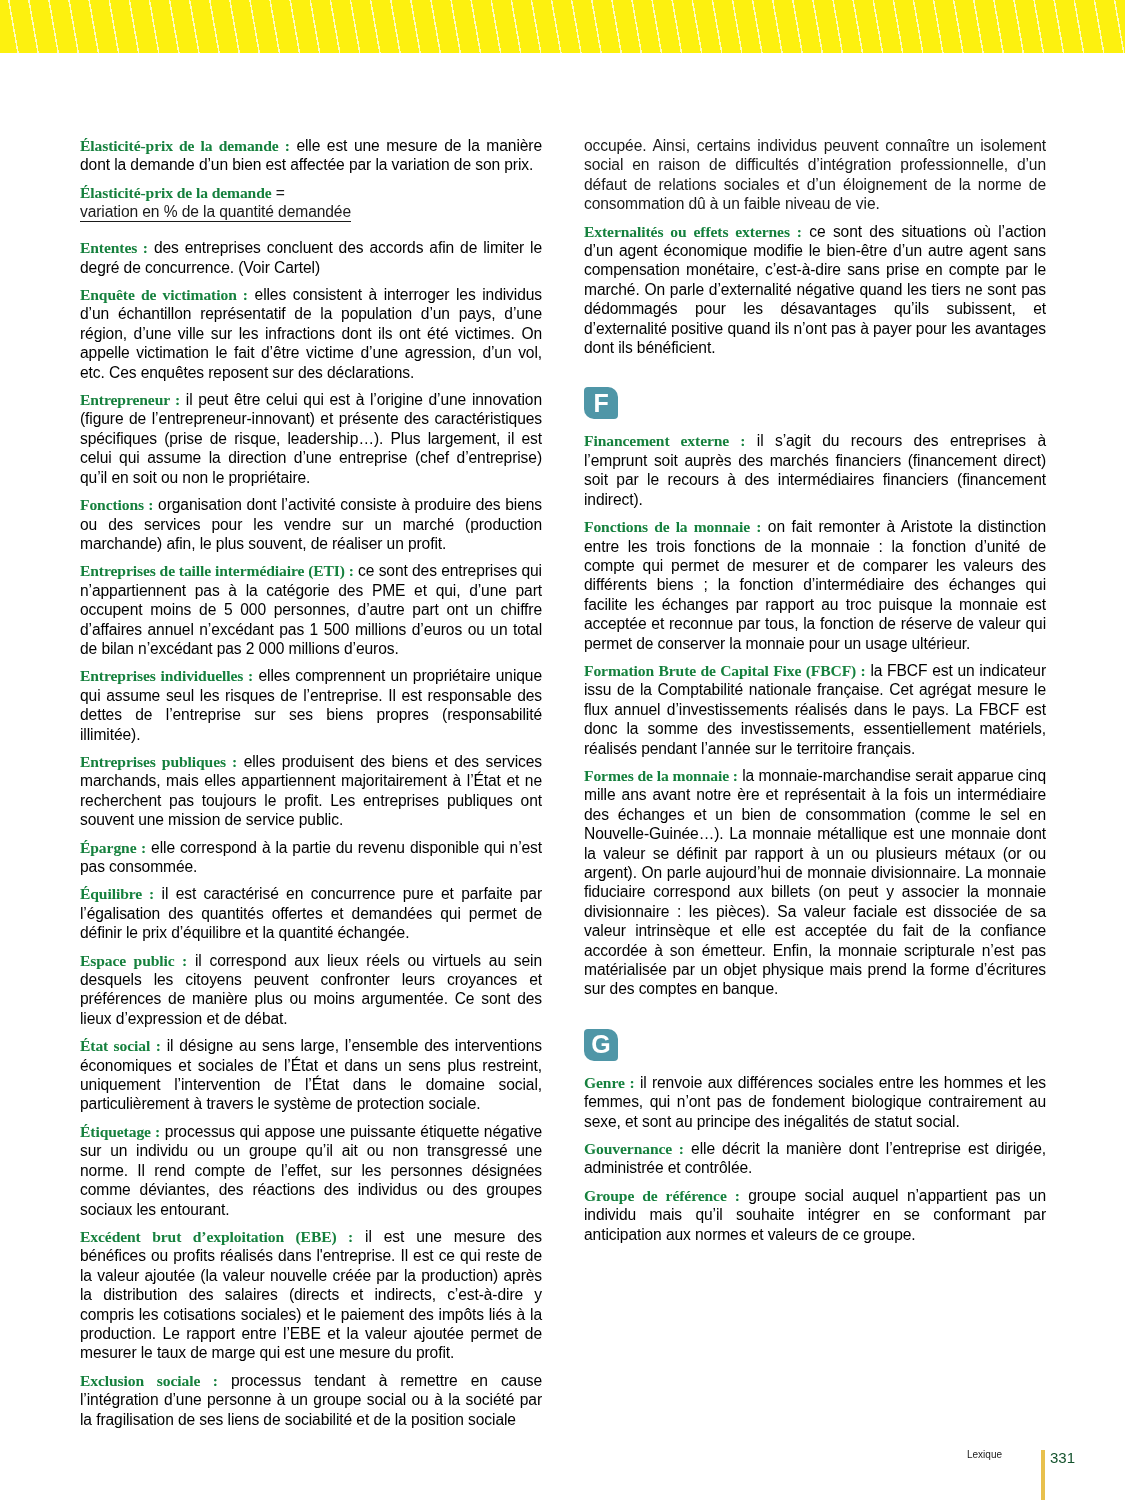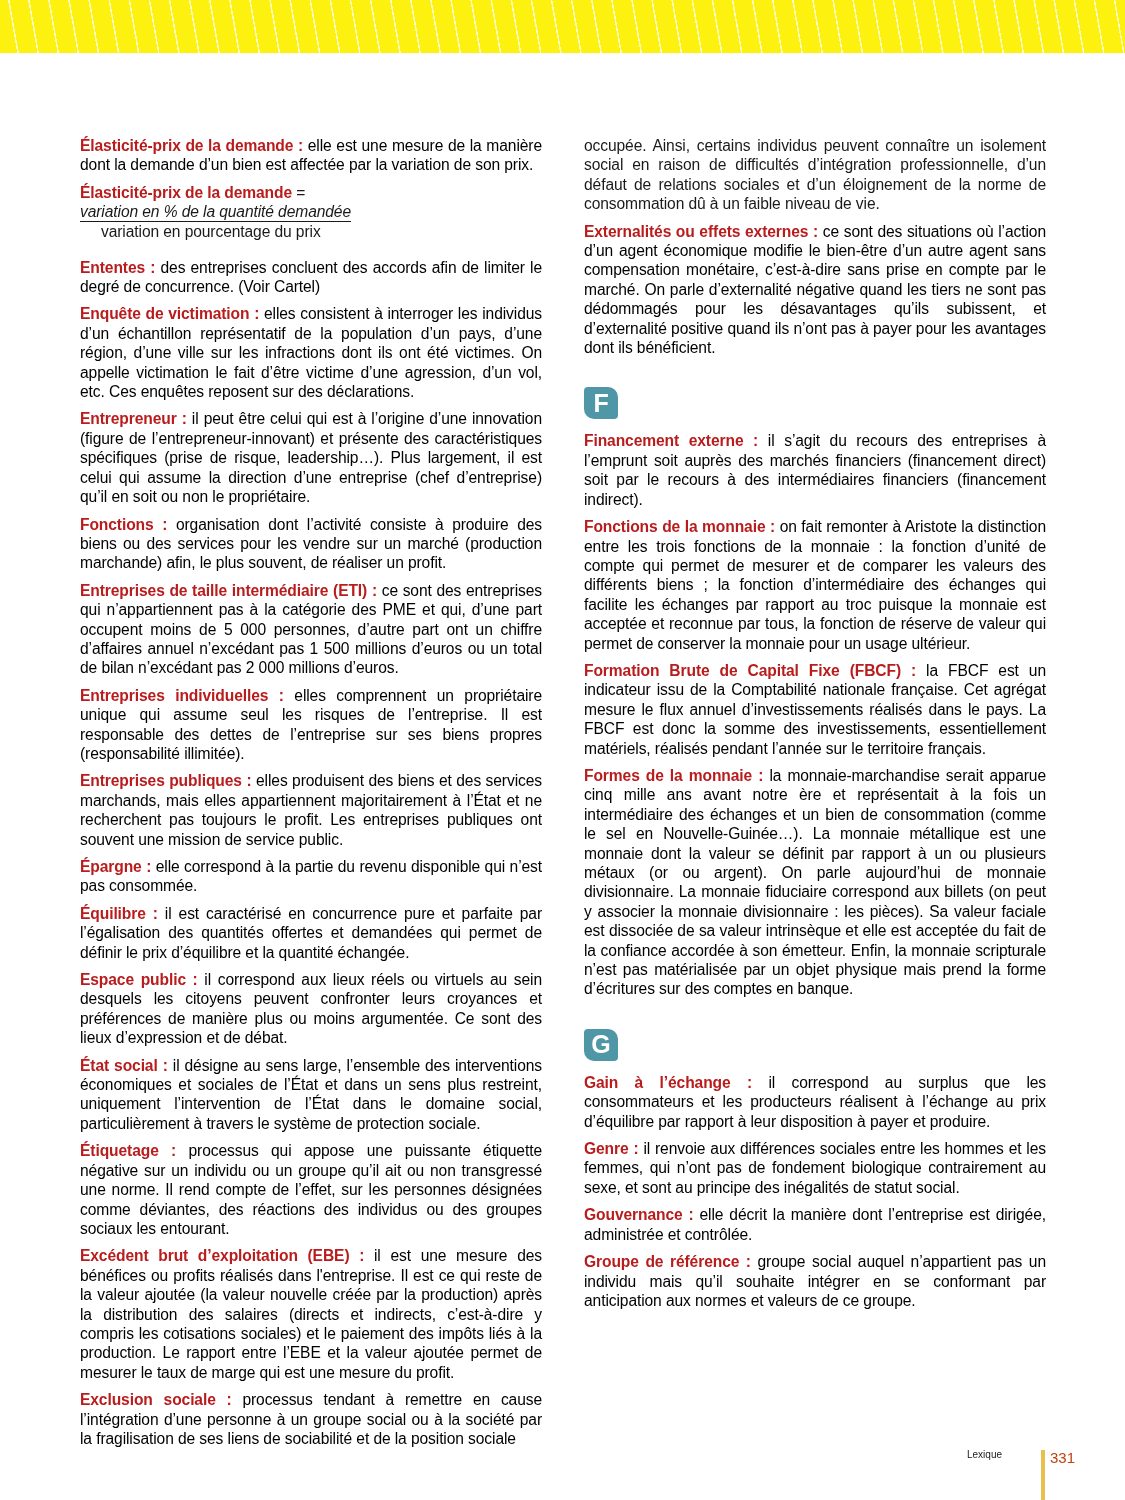--- a/index.html
+++ b/index.html
@@ -12,53 +12,52 @@
       background-color: #fdf10f;
       background-image: repeating-linear-gradient(80deg, transparent 0px, transparent 17px, rgba(255,255,255,0.75) 17px, rgba(255,255,255,0.75) 18.5px, transparent 18.5px, transparent 19.8px);
     }
     .col {
       position: absolute; top: 136px; font-size: 15.6px; line-height: 19.4px;
       text-align: justify; letter-spacing: -0.1px;
     }
     .col-left { left: 80px; width: 462px; }
     .col-right { left: 584px; width: 462px; }
     .entry { margin: 0 0 8px 0; }
-    .term { color: #b91c1c; font-weight: bold; }
+    .term { color: #15803d; font-weight: bold; font-family: Liberation Serif, serif; }
     .def { color: #000000; }
     .formula { margin: 0 0 16px 0; }
-    .formula .num { display: inline-block; border-bottom: 1.3px solid #1a1a1a; line-height: 18px; font-style: italic; }
+    .formula .num { display: inline-block; border-bottom: 1.3px solid #1a1a1a; line-height: 18px; }
     .formula .den { display: block; padding-left: 21px; }
     .letter-badge {
       display: flex; align-items: center; justify-content: center;
       width: 34px; height: 32px; border-radius: 4px 10px 4px 10px;
       background: #4f96a7; color: #ffffff; font-weight: bold; font-size: 25px;
       margin: 0 0 12px 0;
     }
     .section-gap { height: 22px; }
     .footer-label {
       position: absolute; left: 967px; top: 1449px; font-size: 10px; color: #1a1a1a;
     }
     .footer-bar {
       position: absolute; left: 1041px; top: 1450px; width: 4px; height: 50px; background: #e8c04d;
     }
     .footer-page {
-      position: absolute; left: 1050px; top: 1449px; font-size: 15px; color: #c2410c;
+      position: absolute; left: 1050px; top: 1449px; font-size: 15px; color: #14532d;
     }
   </style>
 </head>
 <body>
 
 <div class="top-band"></div>
 
 <div class="col col-left">
   <p class="entry"><span class="term">Élasticité-prix de la demande :</span><span class="def"> elle est une mesure de la manière dont la demande d’un bien est affectée par la variation de son prix.</span></p>
   <div class="formula">
     <span class="term">Élasticité-prix de la demande</span><span> =</span><br>
     <span class="num">variation en % de la quantité demandée</span>
-    <span class="den">variation en pourcentage du prix</span>
   </div>
   <p class="entry"><span class="term">Ententes :</span><span class="def"> des entreprises concluent des accords afin de limiter le degré de concurrence. (Voir Cartel)</span></p>
   <p class="entry"><span class="term">Enquête de victimation :</span><span class="def"> elles consistent à interroger les individus d’un échantillon représentatif de la population d’un pays, d’une région, d’une ville sur les infractions dont ils ont été victimes. On appelle victimation le fait d’être victime d’une agression, d’un vol, etc. Ces enquêtes reposent sur des déclarations.</span></p>
   <p class="entry"><span class="term">Entrepreneur :</span><span class="def"> il peut être celui qui est à l’origine d’une innovation (figure de l’entrepreneur-innovant) et présente des caractéristiques spécifiques (prise de risque, leadership…). Plus largement, il est celui qui assume la direction d’une entreprise (chef d’entreprise) qu’il en soit ou non le propriétaire.</span></p>
   <p class="entry"><span class="term">Fonctions :</span><span class="def"> organisation dont l’activité consiste à produire des biens ou des services pour les vendre sur un marché (production marchande) afin, le plus souvent, de réaliser un profit.</span></p>
   <p class="entry"><span class="term">Entreprises de taille intermédiaire (ETI) :</span><span class="def"> ce sont des entreprises qui n’appartiennent pas à la catégorie des PME et qui, d’une part occupent moins de 5 000 personnes, d’autre part ont un chiffre d’affaires annuel n’excédant pas 1 500 millions d’euros ou un total de bilan n’excédant pas 2 000 millions d’euros.</span></p>
   <p class="entry"><span class="term">Entreprises individuelles :</span><span class="def"> elles comprennent un propriétaire unique qui assume seul les risques de l’entreprise. Il est responsable des dettes de l’entreprise sur ses biens propres (responsabilité illimitée).</span></p>
   <p class="entry"><span class="term">Entreprises publiques :</span><span class="def"> elles produisent des biens et des services marchands, mais elles appartiennent majoritairement à l’État et ne recherchent pas toujours le profit. Les entreprises publiques ont souvent une mission de service public.</span></p>
   <p class="entry"><span class="term">Épargne :</span><span class="def"> elle correspond à la partie du revenu disponible qui n’est pas consommée.</span></p>
   <p class="entry"><span class="term">Équilibre :</span><span class="def"> il est caractérisé en concurrence pure et parfaite par l’égalisation des quantités offertes et demandées qui permet de définir le prix d’équilibre et la quantité échangée.</span></p>
@@ -75,21 +74,20 @@
 
   <div class="section-gap"></div>
   <div class="letter-badge">F</div>
   <p class="entry"><span class="term">Financement externe :</span><span class="def"> il s’agit du recours des entreprises à l’emprunt soit auprès des marchés financiers (financement direct) soit par le recours à des intermédiaires financiers (financement indirect).</span></p>
   <p class="entry"><span class="term">Fonctions de la monnaie :</span><span class="def"> on fait remonter à Aristote la distinction entre les trois fonctions de la monnaie : la fonction d’unité de compte qui permet de mesurer et de comparer les valeurs des différents biens ; la fonction d’intermédiaire des échanges qui facilite les échanges par rapport au troc puisque la monnaie est acceptée et reconnue par tous, la fonction de réserve de valeur qui permet de conserver la monnaie pour un usage ultérieur.</span></p>
   <p class="entry"><span class="term">Formation Brute de Capital Fixe (FBCF) :</span><span class="def"> la FBCF est un indicateur issu de la Comptabilité nationale française. Cet agrégat mesure le flux annuel d’investissements réalisés dans le pays. La FBCF est donc la somme des investissements, essentiellement matériels, réalisés pendant l’année sur le territoire français.</span></p>
   <p class="entry"><span class="term">Formes de la monnaie :</span><span class="def"> la monnaie-marchandise serait apparue cinq mille ans avant notre ère et représentait à la fois un intermédiaire des échanges et un bien de consommation (comme le sel en Nouvelle-Guinée…). La monnaie métallique est une monnaie dont la valeur se définit par rapport à un ou plusieurs métaux (or ou argent). On parle aujourd’hui de monnaie divisionnaire. La monnaie fiduciaire correspond aux billets (on peut y associer la monnaie divisionnaire : les pièces). Sa valeur faciale est dissociée de sa valeur intrinsèque et elle est acceptée du fait de la confiance accordée à son émetteur. Enfin, la monnaie scripturale n’est pas matérialisée par un objet physique mais prend la forme d’écritures sur des comptes en banque.</span></p>
 
   <div class="section-gap"></div>
   <div class="letter-badge">G</div>
-  <p class="entry"><span class="term">Gain à l’échange :</span><span class="def"> il correspond au surplus que les consommateurs et les producteurs réalisent à l’échange au prix d’équilibre par rapport à leur disposition à payer et produire.</span></p>
   <p class="entry"><span class="term">Genre :</span><span class="def"> il renvoie aux différences sociales entre les hommes et les femmes, qui n’ont pas de fondement biologique contrairement au sexe, et sont au principe des inégalités de statut social.</span></p>
   <p class="entry"><span class="term">Gouvernance :</span><span class="def"> elle décrit la manière dont l’entreprise est dirigée, administrée et contrôlée.</span></p>
   <p class="entry"><span class="term">Groupe de référence :</span><span class="def"> groupe social auquel n’appartient pas un individu mais qu’il souhaite intégrer en se conformant par anticipation aux normes et valeurs de ce groupe.</span></p>
 </div>
 
 <div class="footer-label">Lexique</div>
 <div class="footer-bar"></div>
 <div class="footer-page">331</div>
 
 </body></html>

